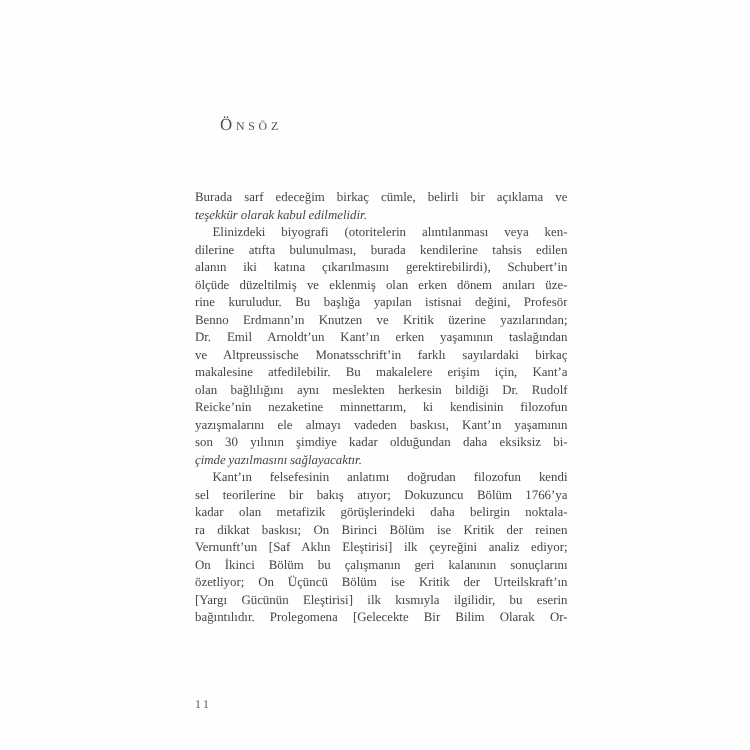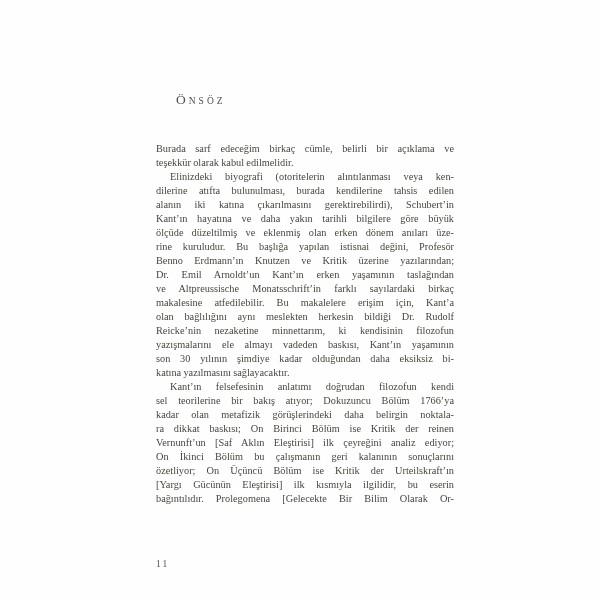--- a/index.html
+++ b/index.html
@@ -25,35 +25,36 @@
     letter-spacing: 3px;
     color: #534e48;
     font-weight: normal;
   }
   .heading::first-letter {
     font-size: 13.5px;
   }
   .text-block {
     position: absolute;
     left: 156px;
-    top: 142px;
+    top: 152px;
     width: 298px;
   }
   .line {
     height: 14px;
     line-height: 14px;
     font-size: 10.3px;
     word-spacing: -0.3px;
     text-align: justify;
     text-align-last: justify;
     overflow: hidden;
     color: #4a453e;
   }
   .line.last {
     text-align-last: left;
+    font-style: italic;
   }
   .ind {
     display: inline-block;
     width: 14px;
   }
   .i {
   }
   .page-number {
     position: absolute;
     left: 156px;
@@ -70,32 +71,31 @@
 
 <div class="book-page">
   <div class="heading">ÖNSÖZ</div>
 
   <div class="text-block">
       <div class="line"><span>Burada sarf edeceğim birkaç cümle, belirli bir açıklama ve</span></div>
       <div class="line last"><span>teşekkür olarak kabul edilmelidir.</span></div>
       <div class="line"><span class="ind"></span><span>Elinizdeki biyografi (otoritelerin alıntılanması veya ken-</span></div>
       <div class="line"><span>dilerine atıfta bulunulması, burada kendilerine tahsis edilen</span></div>
       <div class="line"><span>alanın iki katına çıkarılmasını gerektirebilirdi), Schubert’in</span></div>
-      <div class="line"><span>Kant’ın hayatına ve daha yakın tarihli bilgilere göre büyük</span></div>
       <div class="line"><span>ölçüde düzeltilmiş ve eklenmiş olan erken dönem anıları üze-</span></div>
       <div class="line"><span>rine kuruludur. Bu başlığa yapılan istisnai değini, Profesör</span></div>
       <div class="line"><span>Benno Erdmann’ın Knutzen ve </span><span class="i">Kritik</span><span> üzerine yazılarından;</span></div>
       <div class="line"><span>Dr. Emil Arnoldt’un Kant’ın erken yaşamının taslağından</span></div>
       <div class="line"><span>ve </span><span class="i">Altpreussische Monatsschrift</span><span>’in farklı sayılardaki birkaç</span></div>
       <div class="line"><span>makalesine atfedilebilir. Bu makalelere erişim için, Kant’a</span></div>
       <div class="line"><span>olan bağlılığını aynı meslekten herkesin bildiği Dr. Rudolf</span></div>
       <div class="line"><span>Reicke’nin nezaketine minnettarım, ki kendisinin filozofun</span></div>
       <div class="line"><span>yazışmalarını ele almayı vadeden baskısı, Kant’ın yaşamının</span></div>
       <div class="line"><span>son 30 yılının şimdiye kadar olduğundan daha eksiksiz bi-</span></div>
-      <div class="line last"><span>katına yazılmasını sağlayacaktır.</span></div>
+      <div class="line last"><span>çimde yazılmasını sağlayacaktır.</span></div>
       <div class="line"><span class="ind"></span><span>Kant’ın felsefesinin anlatımı doğrudan filozofun kendi</span></div>
       <div class="line"><span>sel teorilerine bir bakış atıyor; Dokuzuncu Bölüm 1766’ya</span></div>
       <div class="line"><span>kadar olan metafizik görüşlerindeki daha belirgin noktala-</span></div>
       <div class="line"><span>ra dikkat baskısı; On Birinci Bölüm ise </span><span class="i">Kritik der reinen</span></div>
       <div class="line"><span class="i">Vernunft</span><span>’un [</span><span class="i">Saf Aklın Eleştirisi</span><span>] ilk çeyreğini analiz ediyor;</span></div>
       <div class="line"><span>On İkinci Bölüm bu çalışmanın geri kalanının sonuçlarını</span></div>
       <div class="line"><span>özetliyor; On Üçüncü Bölüm ise </span><span class="i">Kritik der Urteilskraft</span><span>’ın</span></div>
       <div class="line"><span>[</span><span class="i">Yargı Gücünün Eleştirisi</span><span>] ilk kısmıyla ilgilidir, bu eserin</span></div>
       <div class="line"><span>bağıntılıdır. </span><span class="i">Prolegomena</span><span> </span><span class="i">[Gelecekte Bir Bilim Olarak Or-</span></div>
     </div>

